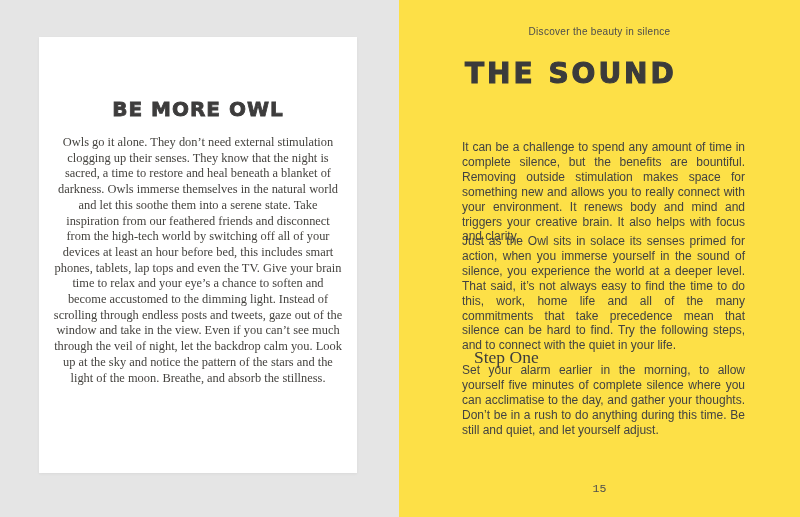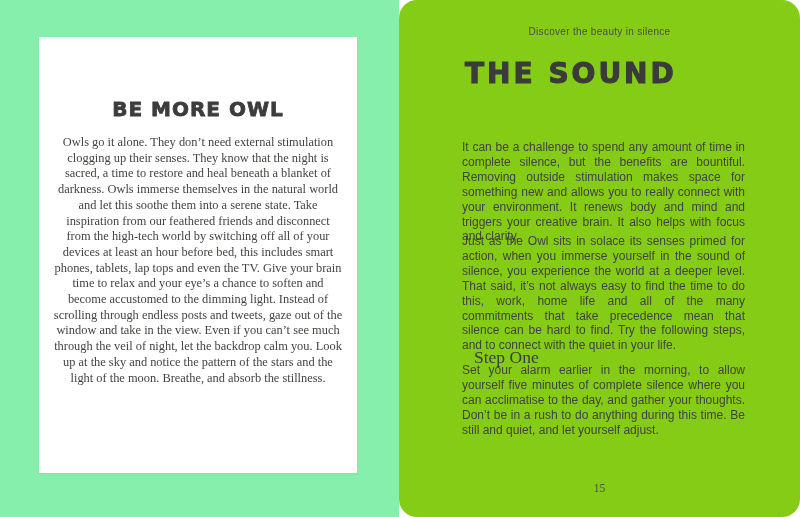--- a/index.html
+++ b/index.html
@@ -13,21 +13,21 @@
     height: 517px;
     overflow: hidden;
     background: #ffffff;
     font-family: "Liberation Sans", sans-serif;
   }
   
   .page-left {
     position: absolute;
     left: 0; top: 0;
     width: 399px; height: 517px;
-    background: #86efac;
+    background: #e5e5e5;
   }
   .card {
     position: absolute;
     left: 39px; top: 37px;
     width: 318px; height: 436px;
     background: #ffffff;
     box-shadow: 0 1px 3px rgba(0,0,0,0.05);
     box-sizing: border-box;
     padding: 60px 10px 0 10px;
     text-align: center;
@@ -46,22 +46,21 @@
     font-family: "Liberation Serif", serif;
     font-size: 12.4px;
     line-height: 15.7px;
     color: #45433f;
   }
   
   .page-right {
     position: absolute;
     left: 399px; top: 0;
     width: 401px; height: 517px;
-    background: #84cc16;
-    border-radius: 18px;
+    background: #fde047;
   }
   .kicker {
     position: absolute;
     top: 26px; left: 0;
     width: 100%;
     text-align: center;
     font-size: 10px;
     letter-spacing: 0.3px;
     color: #4c4c4c;
   }
@@ -98,21 +97,21 @@
     font-weight: 400;
     font-size: 17.5px;
     color: #3c3c3c;
   }
   .para-3 { top: 359px; }
   .page-number {
     position: absolute;
     top: 482px; left: 0;
     width: 100%;
     text-align: center;
-    font-family: Liberation Serif, serif;
+    font-family: Liberation Mono, monospace;
     font-size: 11.5px;
     color: #4e4e4e;
   }
 </style>
 </head>
 <body>
 
 <div class="spread">
 
   <div class="page-left">

